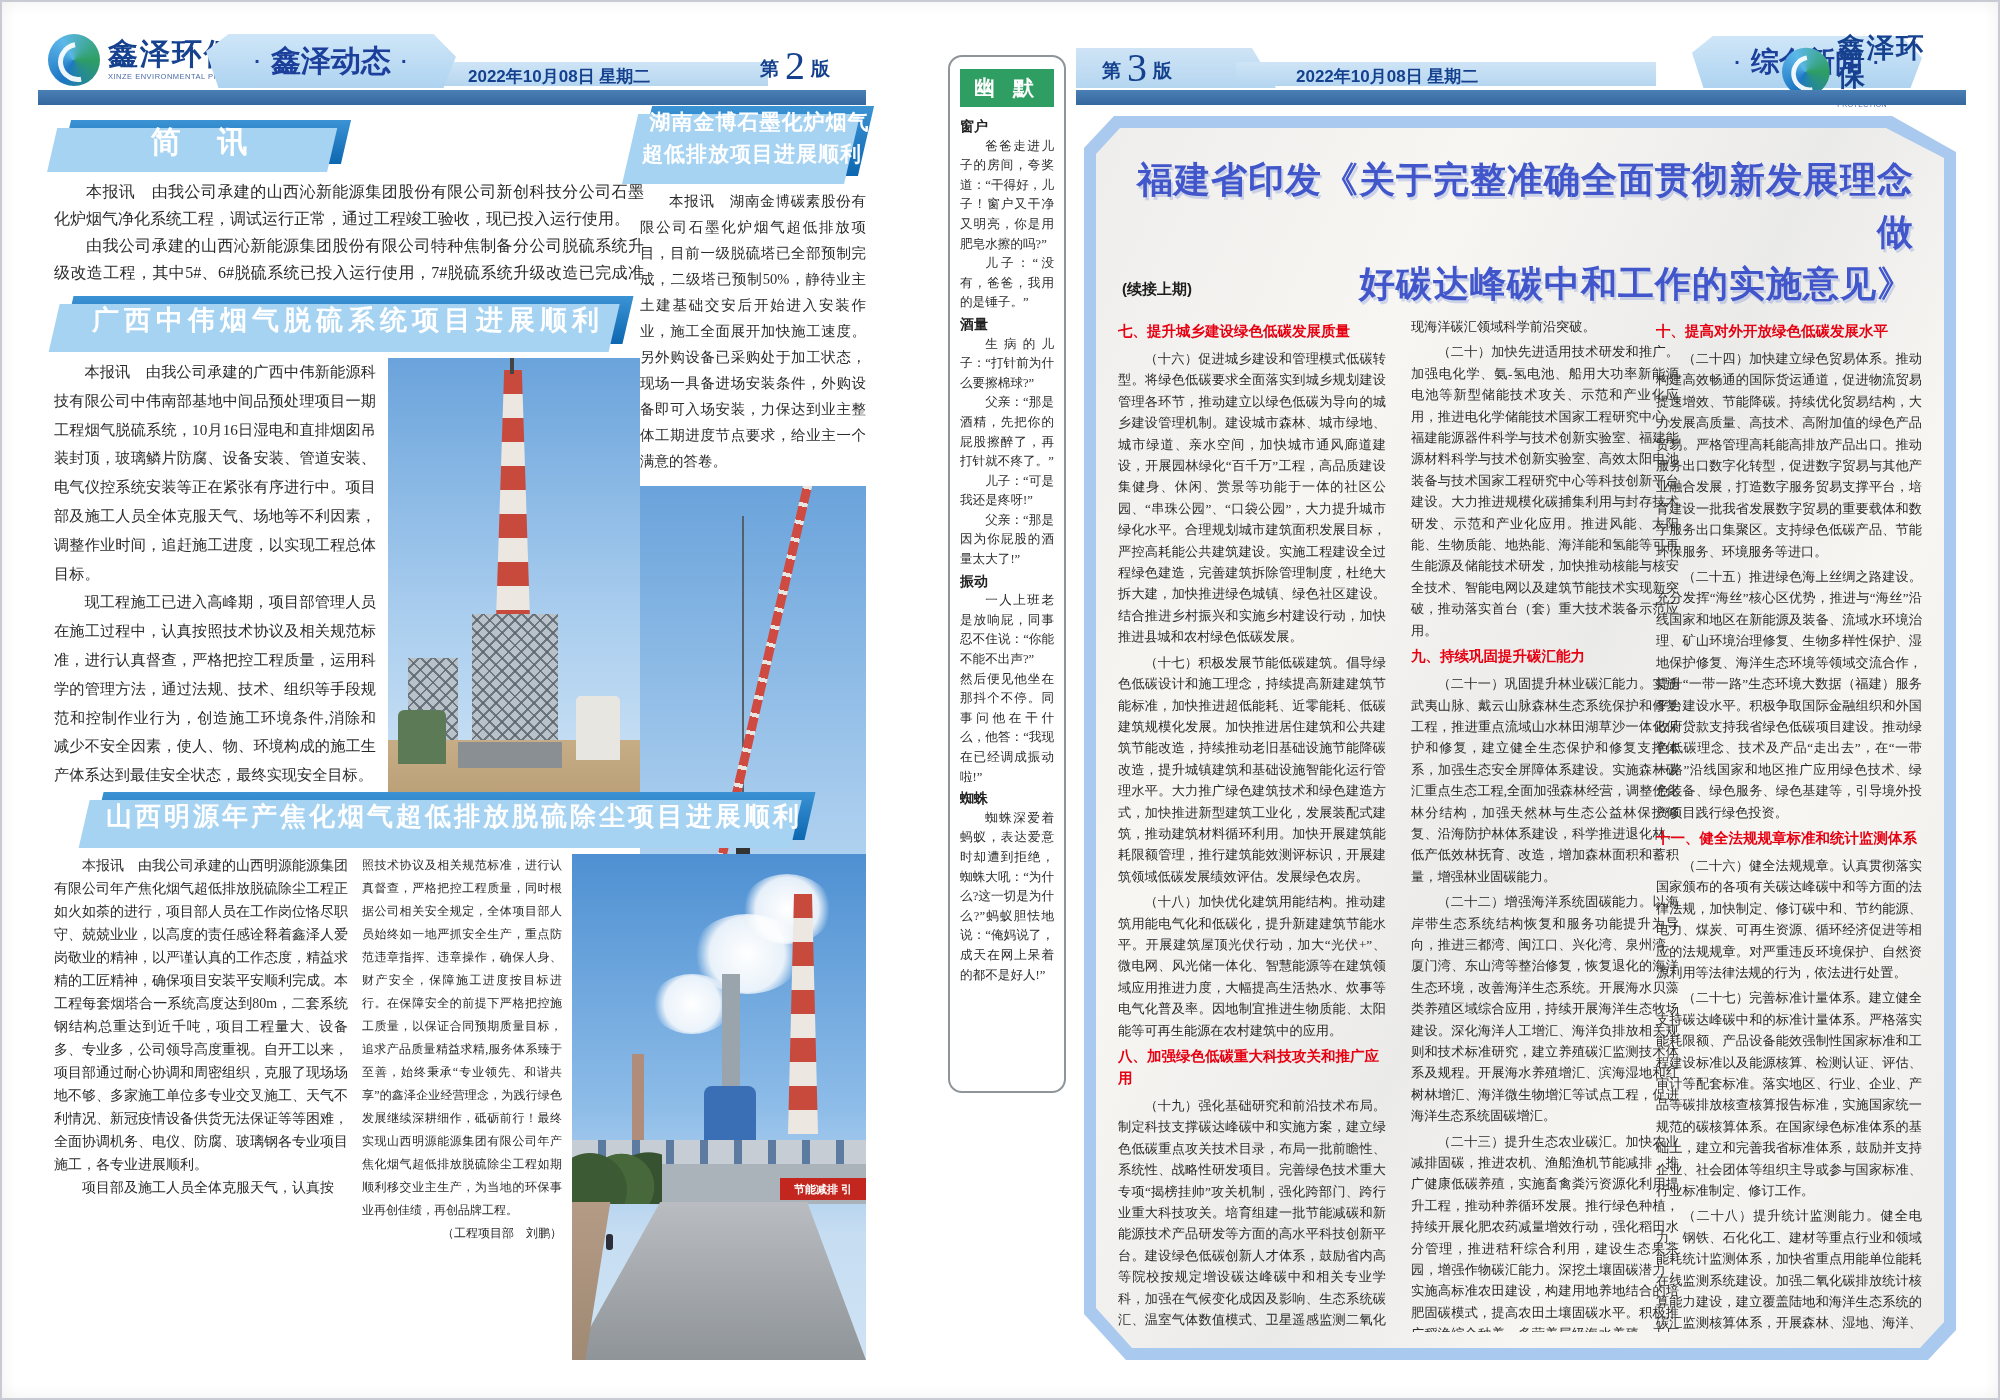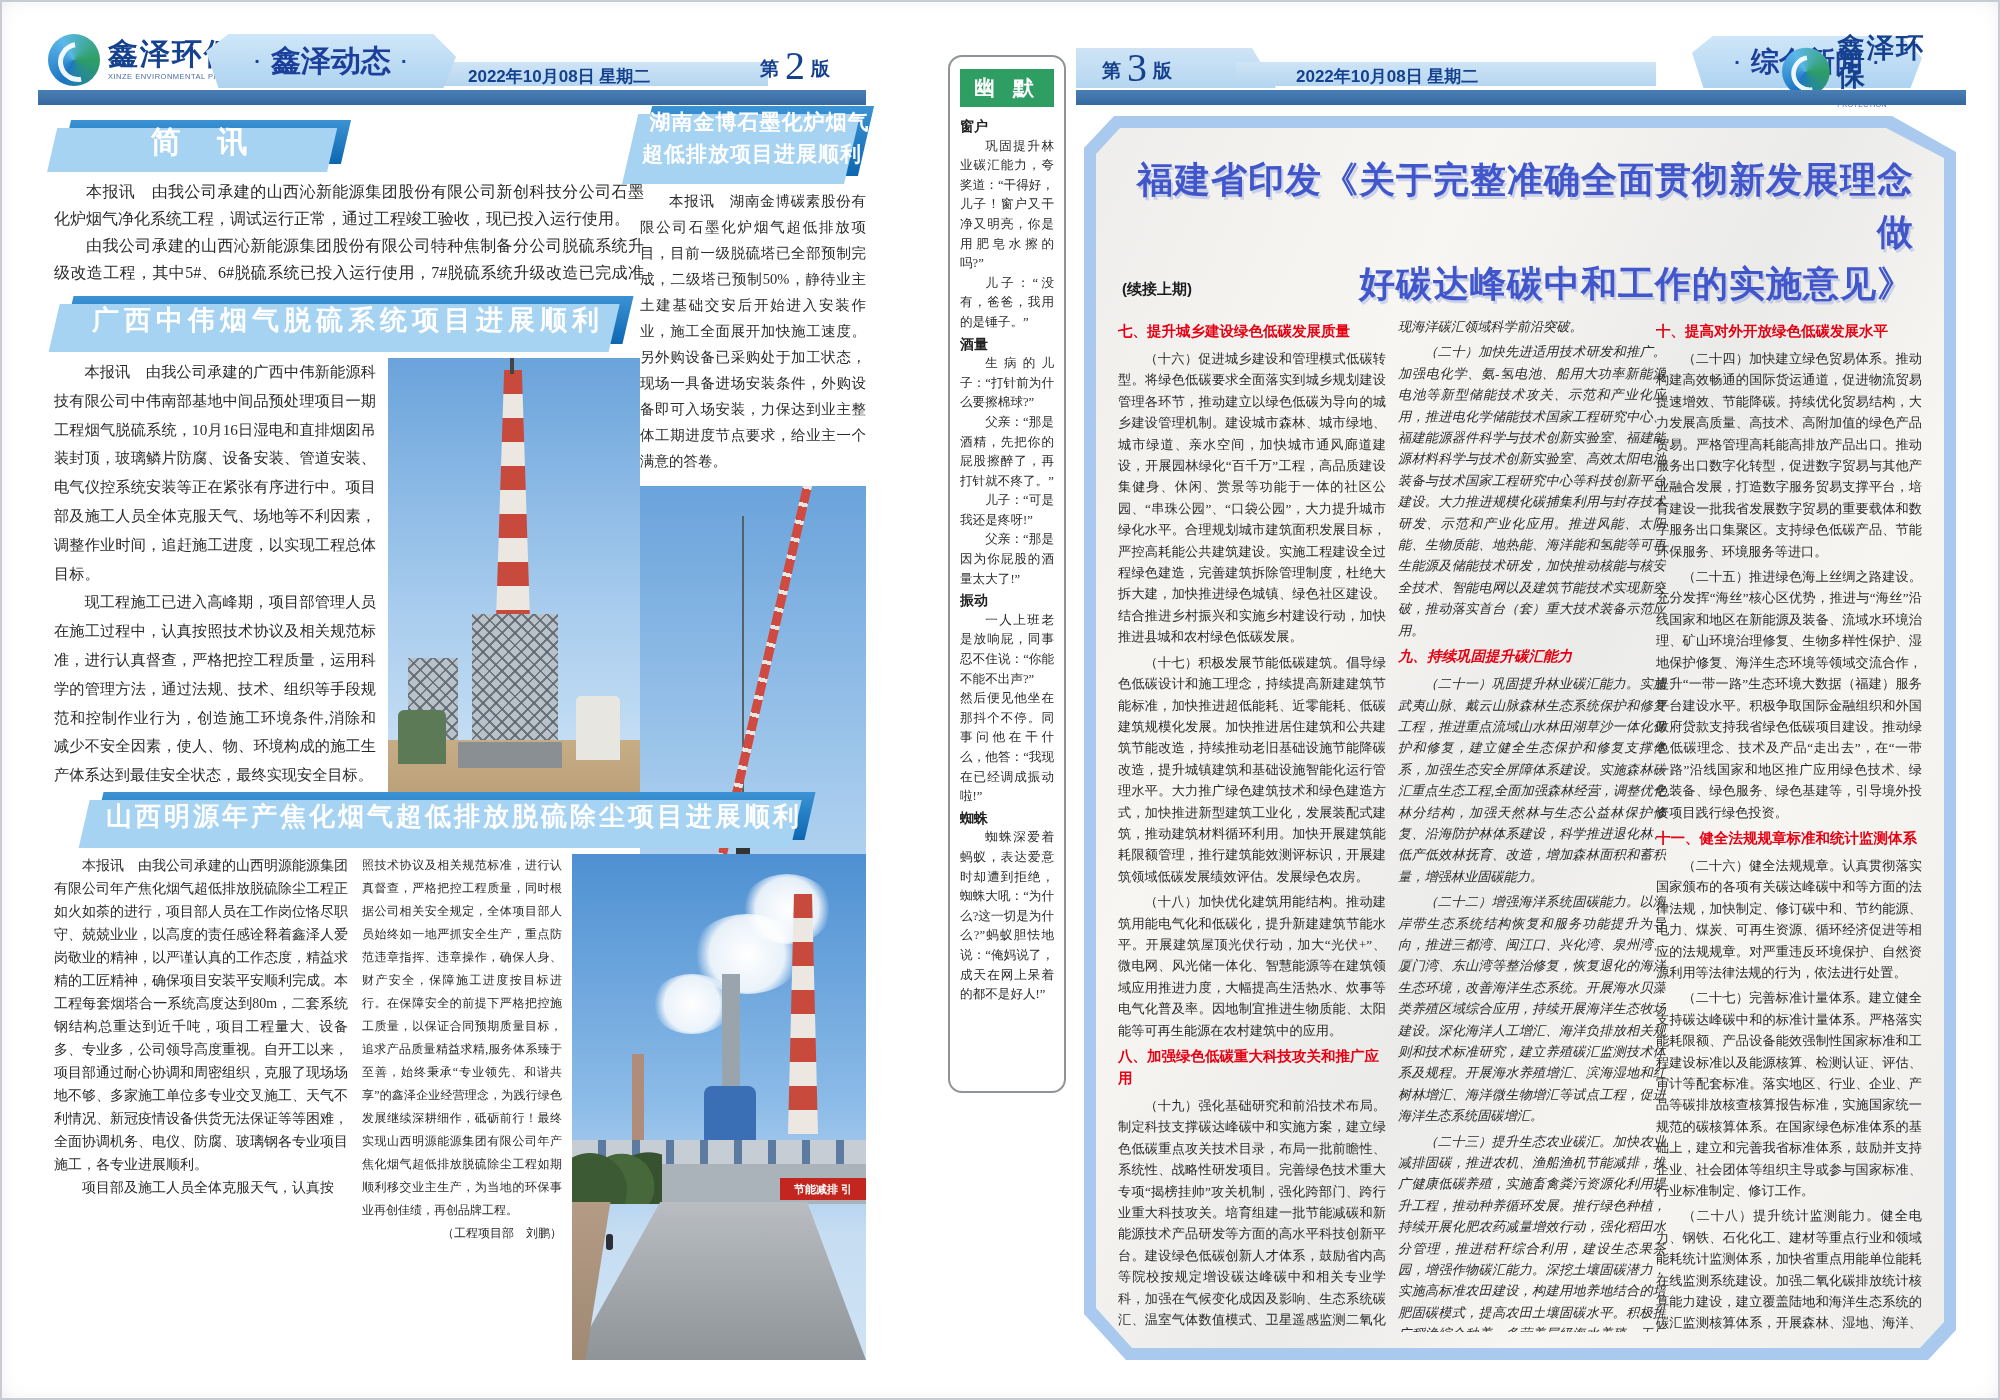--- a/index.html
+++ b/index.html
@@ -189,21 +189,21 @@
       <span style="left:0;top:348px;width:96px;height:158px;background:linear-gradient(180deg,#b49b86,#a08a74);clip-path:polygon(0 0,40% 0,14% 100%,0 100%);"></span>
       <span style="left:34px;top:380px;width:7px;height:16px;background:#2e2e38;border-radius:3px;"></span>
     </div>
   </div>
 
   <div class="humor">
     <div class="humor-badge">幽  默</div>
     <div class="flow">
 
     <div class="blk h">窗户</div>
-        <div class="blk p">巩固提升林业碳汇能力，夸奖道：“干得好，儿子！窗户又干净又明亮，你是用肥皂水擦的吗?”</div>
+        <div class="blk p">爸爸走进儿子的房间，夸奖道：“干得好，儿子！窗户又干净又明亮，你是用肥皂水擦的吗?”</div>
         <div class="blk p">儿子：“没有，爸爸，我用的是锤子。”</div>
         <div class="blk h">酒量</div>
         <div class="blk p">生病的儿子：“打针前为什么要擦棉球?”</div>
         <div class="blk p">父亲：“那是酒精，先把你的屁股擦醉了，再打针就不疼了。”</div>
         <div class="blk p">儿子：“可是我还是疼呀!”</div>
         <div class="blk p">父亲：“那是因为你屁股的酒量太大了!”</div>
         <div class="blk h">振动</div>
         <div class="blk p">一人上班老是放响屁，同事忍不住说：“你能不能不出声?”</div>
         <div class="blk cont">然后便见他坐在那抖个不停。同事问他在干什么，他答：“我现在已经调成振动啦!”</div>
         <div class="blk h">蜘蛛</div>
@@ -241,21 +241,21 @@
         <div class="continue-note">(续接上期)</div>
         <div class="col" style="left:22px;">
 
         <div class="blk h">七、提升城乡建设绿色低碳发展质量</div>
             <div class="blk p">（十六）促进城乡建设和管理模式低碳转型。将绿色低碳要求全面落实到城乡规划建设管理各环节，推动建立以绿色低碳为导向的城乡建设管理机制。建设城市森林、城市绿地、城市绿道、亲水空间，加快城市通风廊道建设，开展园林绿化“百千万”工程，高品质建设集健身、休闲、赏景等功能于一体的社区公园、“串珠公园”、“口袋公园”，大力提升城市绿化水平。合理规划城市建筑面积发展目标，严控高耗能公共建筑建设。实施工程建设全过程绿色建造，完善建筑拆除管理制度，杜绝大拆大建，加快推进绿色城镇、绿色社区建设。结合推进乡村振兴和实施乡村建设行动，加快推进县城和农村绿色低碳发展。</div>
             <div class="blk p">（十七）积极发展节能低碳建筑。倡导绿色低碳设计和施工理念，持续提高新建建筑节能标准，加快推进超低能耗、近零能耗、低碳建筑规模化发展。加快推进居住建筑和公共建筑节能改造，持续推动老旧基础设施节能降碳改造，提升城镇建筑和基础设施智能化运行管理水平。大力推广绿色建筑技术和绿色建造方式，加快推进新型建筑工业化，发展装配式建筑，推动建筑材料循环利用。加快开展建筑能耗限额管理，推行建筑能效测评标识，开展建筑领域低碳发展绩效评估。发展绿色农房。</div>
             <div class="blk p">（十八）加快优化建筑用能结构。推动建筑用能电气化和低碳化，提升新建建筑节能水平。开展建筑屋顶光伏行动，加大“光伏+”、微电网、风光储一体化、智慧能源等在建筑领域应用推进力度，大幅提高生活热水、炊事等电气化普及率。因地制宜推进生物质能、太阳能等可再生能源在农村建筑中的应用。</div>
             <div class="blk h">八、加强绿色低碳重大科技攻关和推广应用</div>
             <div class="blk p">（十九）强化基础研究和前沿技术布局。制定科技支撑碳达峰碳中和实施方案，建立绿色低碳重点攻关技术目录，布局一批前瞻性、系统性、战略性研发项目。完善绿色技术重大专项“揭榜挂帅”攻关机制，强化跨部门、跨行业重大科技攻关。培育组建一批节能减碳和新能源技术产品研发等方面的高水平科技创新平台。建设绿色低碳创新人才体系，鼓励省内高等院校按规定增设碳达峰碳中和相关专业学科，加强在气候变化成因及影响、生态系统碳汇、温室气体数值模式、卫星遥感监测二氧化碳等方面的基础理论和方法、技术等研究，实</div>
           </div>
-        <div class="col" style="left:302px;font-style:italic;">
+        <div class="col" style="left:315px;">
 
         <div class="blk cont">现海洋碳汇领域科学前沿突破。</div>
             <div class="blk p">（二十）加快先进适用技术研发和推广。加强电化学、氨-氢电池、船用大功率新能源电池等新型储能技术攻关、示范和产业化应用，推进电化学储能技术国家工程研究中心、福建能源器件科学与技术创新实验室、福建能源材料科学与技术创新实验室、高效太阳电池装备与技术国家工程研究中心等科技创新平台建设。大力推进规模化碳捕集利用与封存技术研发、示范和产业化应用。推进风能、太阳能、生物质能、地热能、海洋能和氢能等可再生能源及储能技术研发，加快推动核能与核安全技术、智能电网以及建筑节能技术实现新突破，推动落实首台（套）重大技术装备示范应用。</div>
             <div class="blk h">九、持续巩固提升碳汇能力</div>
             <div class="blk p">（二十一）巩固提升林业碳汇能力。实施武夷山脉、戴云山脉森林生态系统保护和修复工程，推进重点流域山水林田湖草沙一体化保护和修复，建立健全生态保护和修复支撑体系，加强生态安全屏障体系建设。实施森林碳汇重点生态工程,全面加强森林经营，调整优化林分结构，加强天然林与生态公益林保护修复、沿海防护林体系建设，科学推进退化林、低产低效林抚育、改造，增加森林面积和蓄积量，增强林业固碳能力。</div>
             <div class="blk p">（二十二）增强海洋系统固碳能力。以海岸带生态系统结构恢复和服务功能提升为导向，推进三都湾、闽江口、兴化湾、泉州湾、厦门湾、东山湾等整治修复，恢复退化的海洋生态环境，改善海洋生态系统。开展海水贝藻类养殖区域综合应用，持续开展海洋生态牧场建设。深化海洋人工增汇、海洋负排放相关规则和技术标准研究，建立养殖碳汇监测技术体系及规程。开展海水养殖增汇、滨海湿地和红树林增汇、海洋微生物增汇等试点工程，促进海洋生态系统固碳增汇。</div>
             <div class="blk p">（二十三）提升生态农业碳汇。加快农业减排固碳，推进农机、渔船渔机节能减排，推广健康低碳养殖，实施畜禽粪污资源化利用提升工程，推动种养循环发展。推行绿色种植，持续开展化肥农药减量增效行动，强化稻田水分管理，推进秸秆综合利用，建设生态果茶园，增强作物碳汇能力。深挖土壤固碳潜力，实施高标准农田建设，构建用地养地结合的培肥固碳模式，提高农田土壤固碳水平。积极推广稻渔综合种养、多营养层级海水养殖、工厂化循环水养殖、池塘工程化循环流水养殖等绿色水产养殖技术模式，发展高效生态渔业。</div>
           </div>
         <div class="col" style="left:560px;width:266px;">
 

